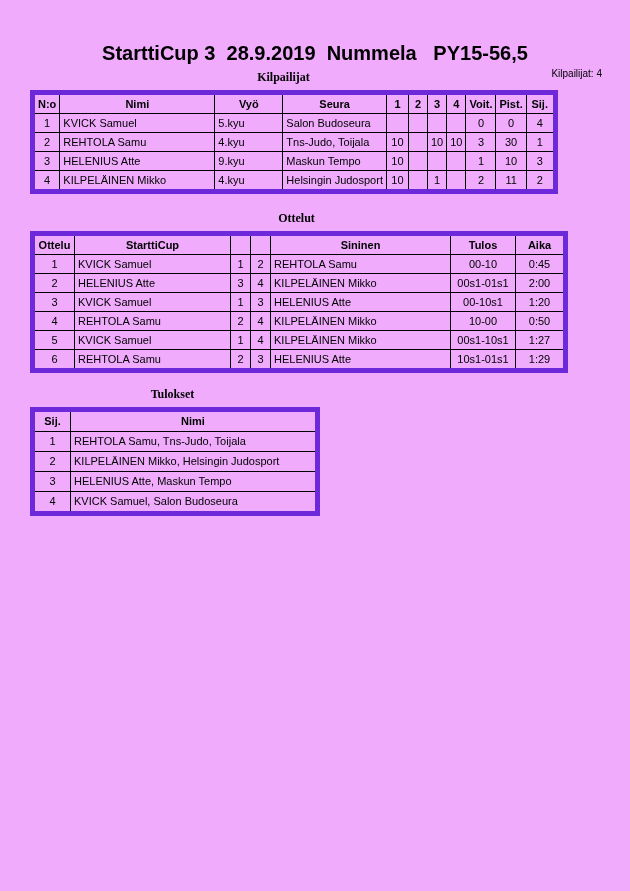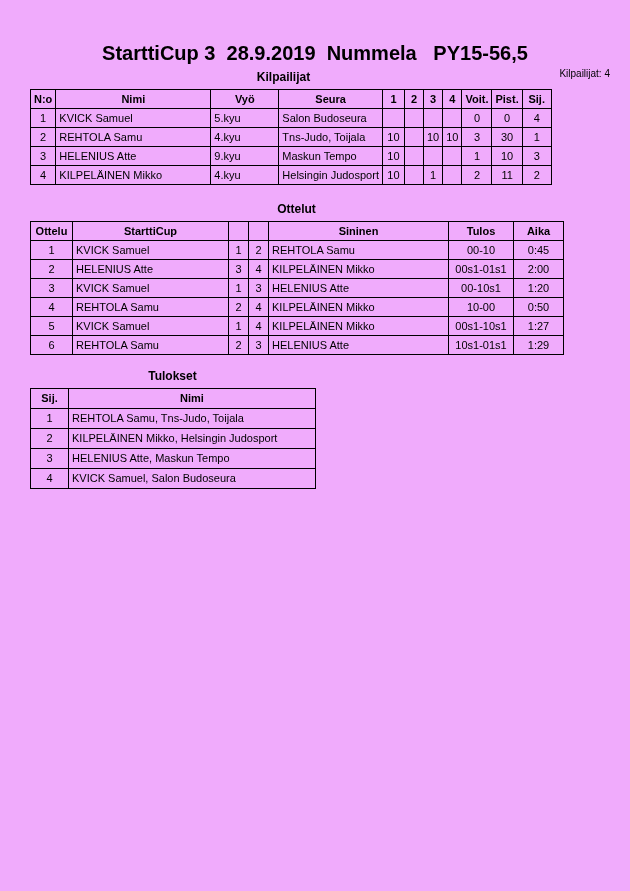--- a/index.html
+++ b/index.html
@@ -13,36 +13,37 @@
   }
   .title {
     padding-top:42px;
     text-align:center;
     font-size:20px;
     font-weight:bold;
     white-space:pre;
   }
   .meta {
     position:absolute;
-    top:68px; right:20px;
+    top:68px; right:28px;
     font-size:10px;
   }
   .sec-label {
     font-weight:bold;
     font-size:12px;
     text-align:center;
+    font-family:Liberation Serif, serif;
   }
   .w1 { width:507px; margin:5px 0 5px 30px; }
   .w2 { width:533px; margin:17px 0 5px 30px; }
   .w3 { width:285px; margin:14px 0 5px 30px; }
   table.tbl {
     border-collapse:collapse;
     table-layout:fixed;
     margin-left:30px;
-    border:1px solid #6d28d9;
+    border:5px solid #6d28d9;
     font-size:11px;
   }
   .tbl th, .tbl td {
     border:1px solid #000;
     padding:1px 3px;
     height:16px;
     line-height:13px;
     overflow:hidden;
     white-space:nowrap;
     vertical-align:middle;

